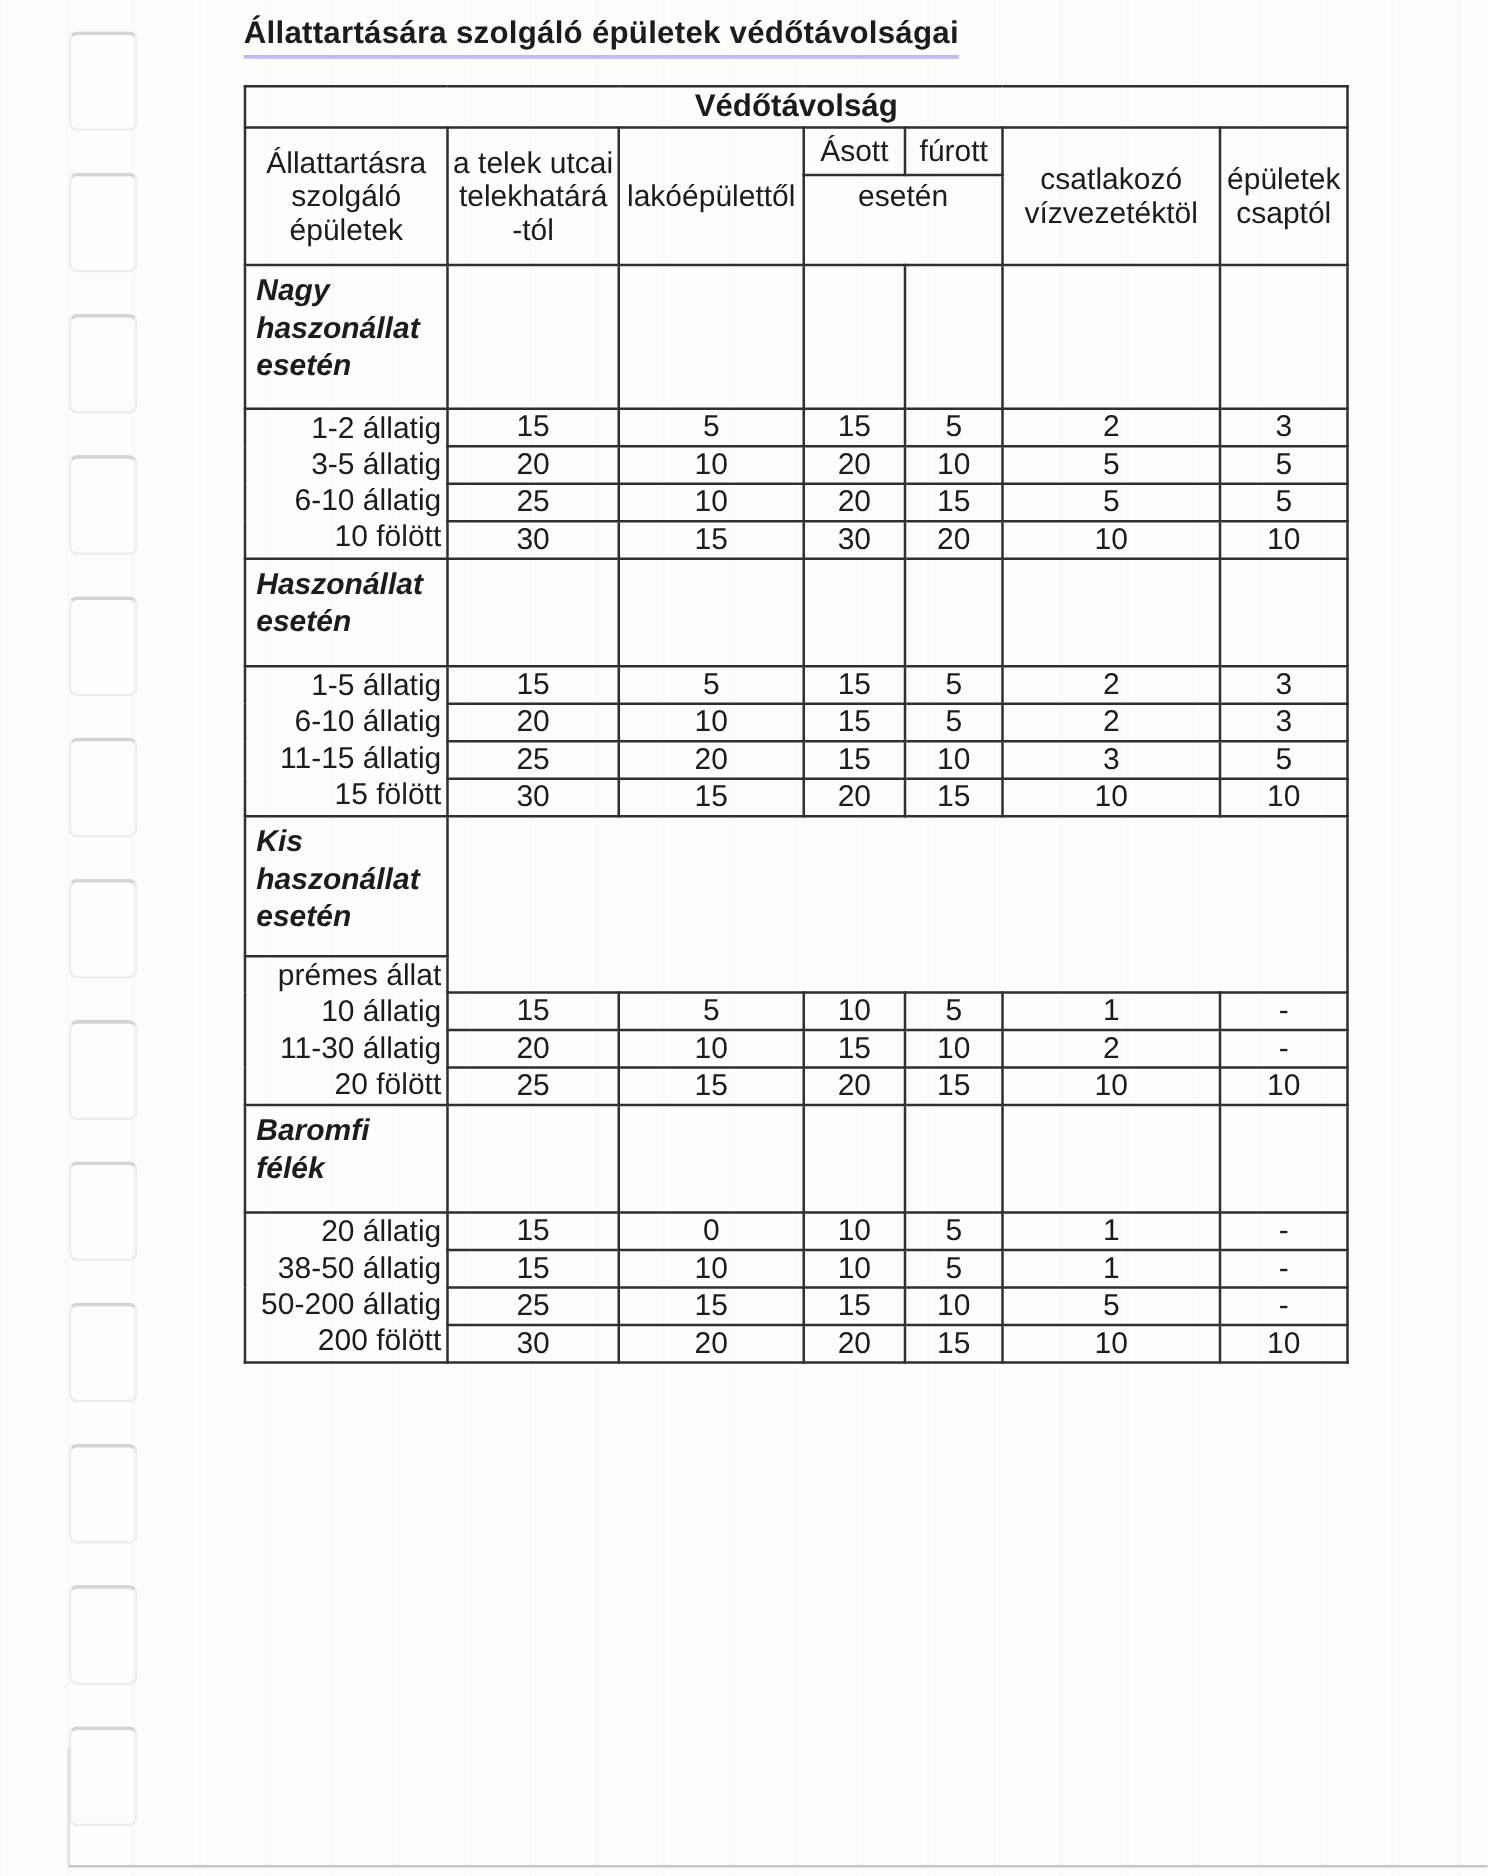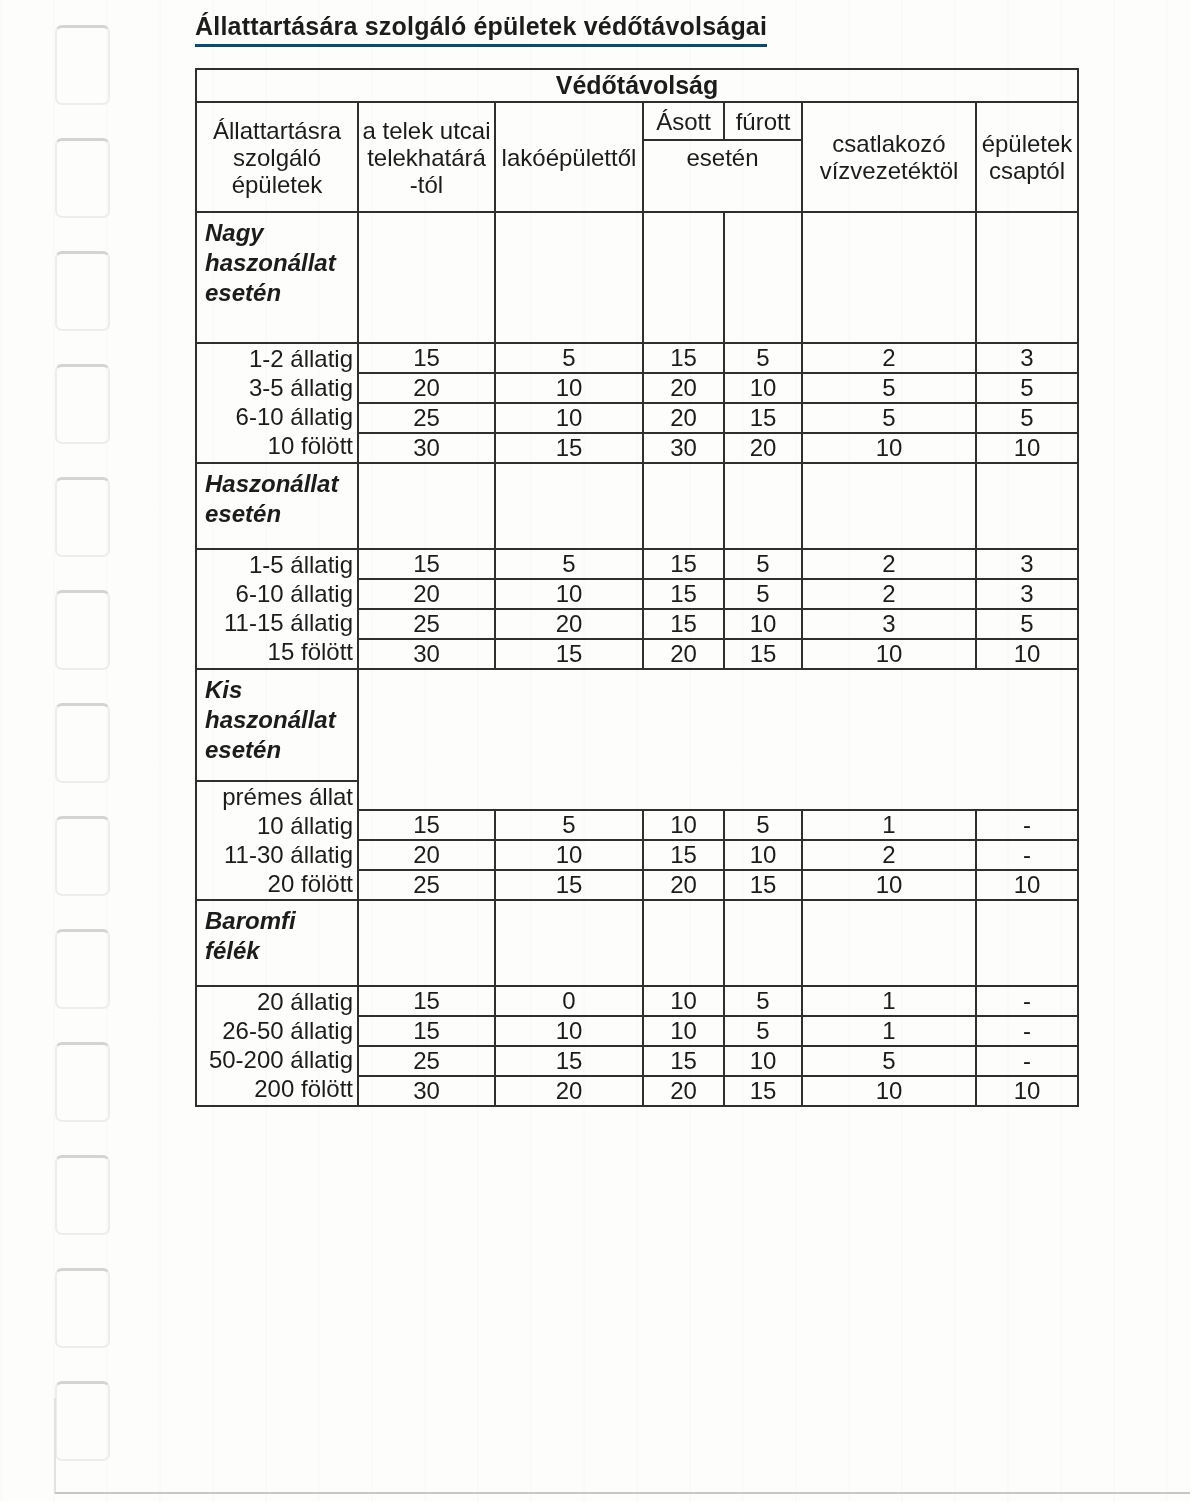--- a/index.html
+++ b/index.html
@@ -21,21 +21,21 @@
   }
 
   .sheet { position: absolute; left: 195px; top: 12px; }
 
   .title {
     display: inline-block;
     font-size: 25px;
     font-weight: bold;
     letter-spacing: 0.2px;
     padding-bottom: 3px;
-    border-bottom: 3px solid #0c4a6e;
+    border-bottom: 3px solid #c4b5fd;
   }
 
   table {
     border-collapse: collapse;
     table-layout: fixed;
     width: 882px;
     margin-top: 21px;
   }
   td {
     border: 2px solid #2f2f2f;
@@ -47,21 +47,21 @@
   }
 
   tr.t1 { height: 33px; }
   tr.t1 td { font-weight: bold; font-size: 25px; }
 
   tr.h2 { height: 38px; }
   tr.h3 { height: 72px; }
   td.hdr { line-height: 27px; }
   td.kuttol { vertical-align: top; padding-top: 3px; }
 
-  tr.s1 { height: 131px; }
+  tr.s1 { height: 115px; }
   tr.s2 { height: 86px; margin-top: 19px; }
   tr.s3 { height: 112px; padding-left: 44px; }
   tr.s4 { height: 86px; }
   tr.pr { height: 29px; }
   tr.dr { height: 29px; }
 
   td.sec-name {
     text-align: left;
     vertical-align: top;
     font-weight: bold;
@@ -296,21 +296,21 @@
       <td></td>
           <td></td>
       <td></td>
           <td></td>
       <td></td>
           <td></td>
     </tr>
     <tr class="dr">
       <td class="labels" rowspan="4">
         <span>20 állatig</span>
-        <span>26-50 állatig</span>
+        <span>38-50 állatig</span>
         <span>50-200 állatig</span>
         <span>200 fölött</span>
       </td>
       <td class="v">15</td>
       <td class="v">0</td>
       <td class="v">10</td>
       <td class="v">5</td>
       <td class="v">1</td>
       <td class="v">-</td>
     </tr>

